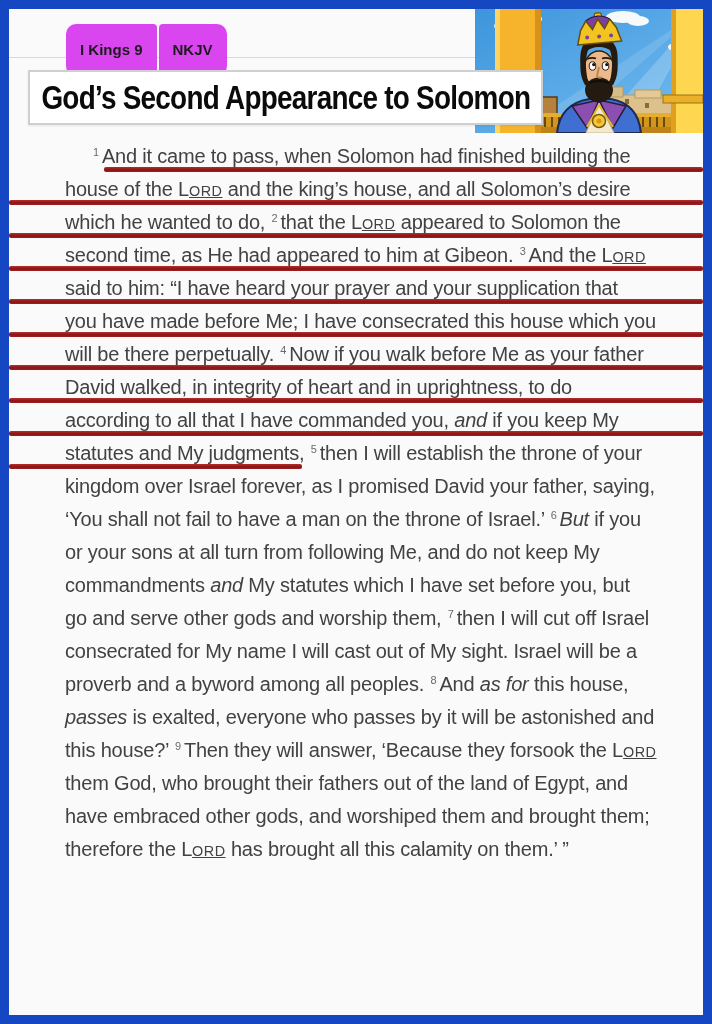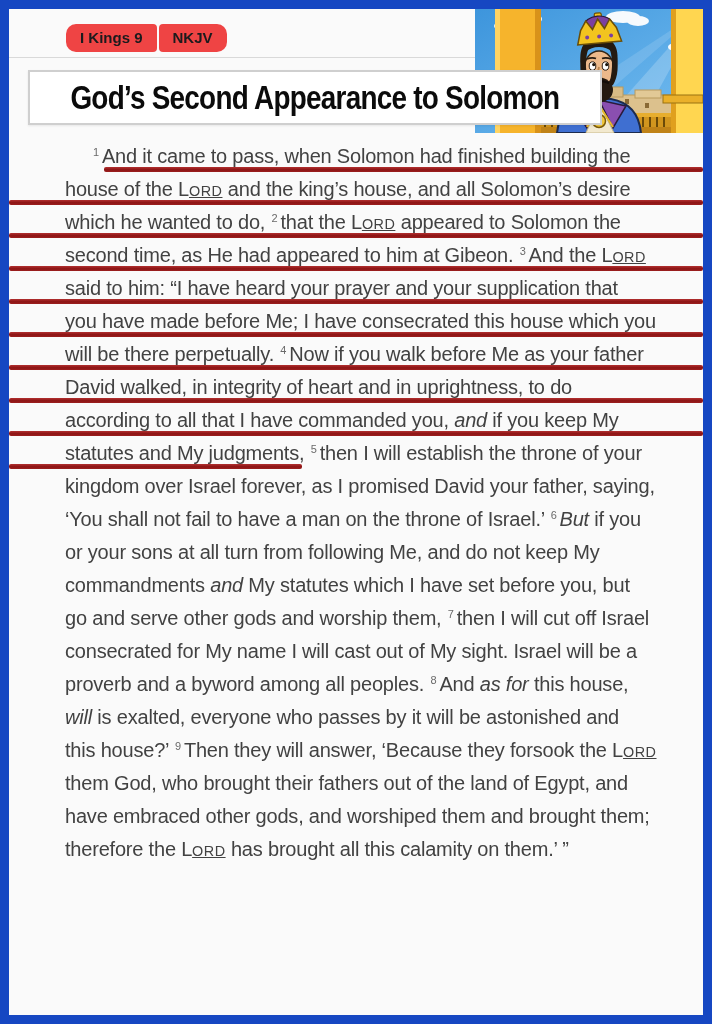--- a/index.html
+++ b/index.html
@@ -12,30 +12,30 @@
     font-family:"Liberation Sans",sans-serif;
     overflow:hidden;
   }
   .edge-top{position:absolute;left:-9px;right:-9px;top:-9px;height:3px;background:#0c2a78;z-index:9;}
   .edge-bottom{position:absolute;left:-9px;right:-9px;bottom:-7px;height:2px;background:#4b8fd6;z-index:9;}
 
   
   .topbar-divider{position:absolute;left:0;top:48px;width:466px;height:1px;background:#d9d9d9;z-index:2;}
   .segmented{position:absolute;left:57px;top:15px;display:flex;gap:2px;z-index:3;}
   .segment{
-    background:#ef4444;color:#1b1b1d;
+    background:#d946ef;color:#1b1b1d;
     font-size:15px;font-weight:700;line-height:18px;
-    padding:5px 14px;white-space:nowrap;cursor:default;
+    padding:17px 14px;white-space:nowrap;cursor:default;
   }
   .segment.left{border-radius:10px 4px 4px 10px;}
   .segment.right{border-radius:4px 10px 10px 4px;}
 
   
   .banner{
-    position:absolute;left:19px;top:61px;width:574px;height:55px;
+    position:absolute;left:19px;top:61px;width:515px;height:55px;
     background:#ffffff;border:2px solid #cfcfcf;box-sizing:border-box;
     display:flex;align-items:center;justify-content:center;z-index:4;
     box-shadow:0 1px 2px rgba(0,0,0,.08);
   }
   .banner-title{
     font-size:30px;font-weight:700;color:#0b0b0b;letter-spacing:-0.8px;
     white-space:nowrap;transform:scale(0.93,1.12);
   }
 
   
@@ -208,19 +208,19 @@
       <div class="line">David walked, in integrity of heart and in uprightness, to do<span class="ul full"></span></div>
       <div class="line">according to all that I have commanded you, <span class="it">and</span> if you keep My<span class="ul full"></span></div>
       <div class="line">statutes and My judgments, <span class="vs">5</span>then I will establish the throne of your<span class="ul end"></span></div>
       <div class="line">kingdom over Israel forever, as I promised David your father, saying,</div>
       <div class="line">‘You shall not fail to have a man on the throne of Israel.’ <span class="vs">6</span><span class="it">But</span> if you</div>
       <div class="line">or your sons at all turn from following Me, and do not keep My</div>
       <div class="line">commandments <span class="it">and</span> My statutes which I have set before you, but</div>
       <div class="line">go and serve other gods and worship them, <span class="vs">7</span>then I will cut off Israel</div>
       <div class="line">consecrated for My name I will cast out of My sight. Israel will be a</div>
       <div class="line">proverb and a byword among all peoples. <span class="vs">8</span>And <span class="it">as for</span> this house,</div>
-      <div class="line"><span class="it">will</span> is exalted, everyone who passes by it will be astonished and</div>
+      <div class="line"><span class="it">passes</span> is exalted, everyone who passes by it will be astonished and</div>
       <div class="line">this house?’ <span class="vs">9</span>Then they will answer, ‘Because they forsook the <span>L<span class="sc">ORD</span></span></div>
       <div class="line">them God, who brought their fathers out of the land of Egypt, and</div>
       <div class="line">have embraced other gods, and worshiped them and brought them;</div>
       <div class="line">therefore the <span>L<span class="sc">ORD</span></span> has brought all this calamity on them.’ ”</div>
     </div>
 </div>
 
 </body></html>

